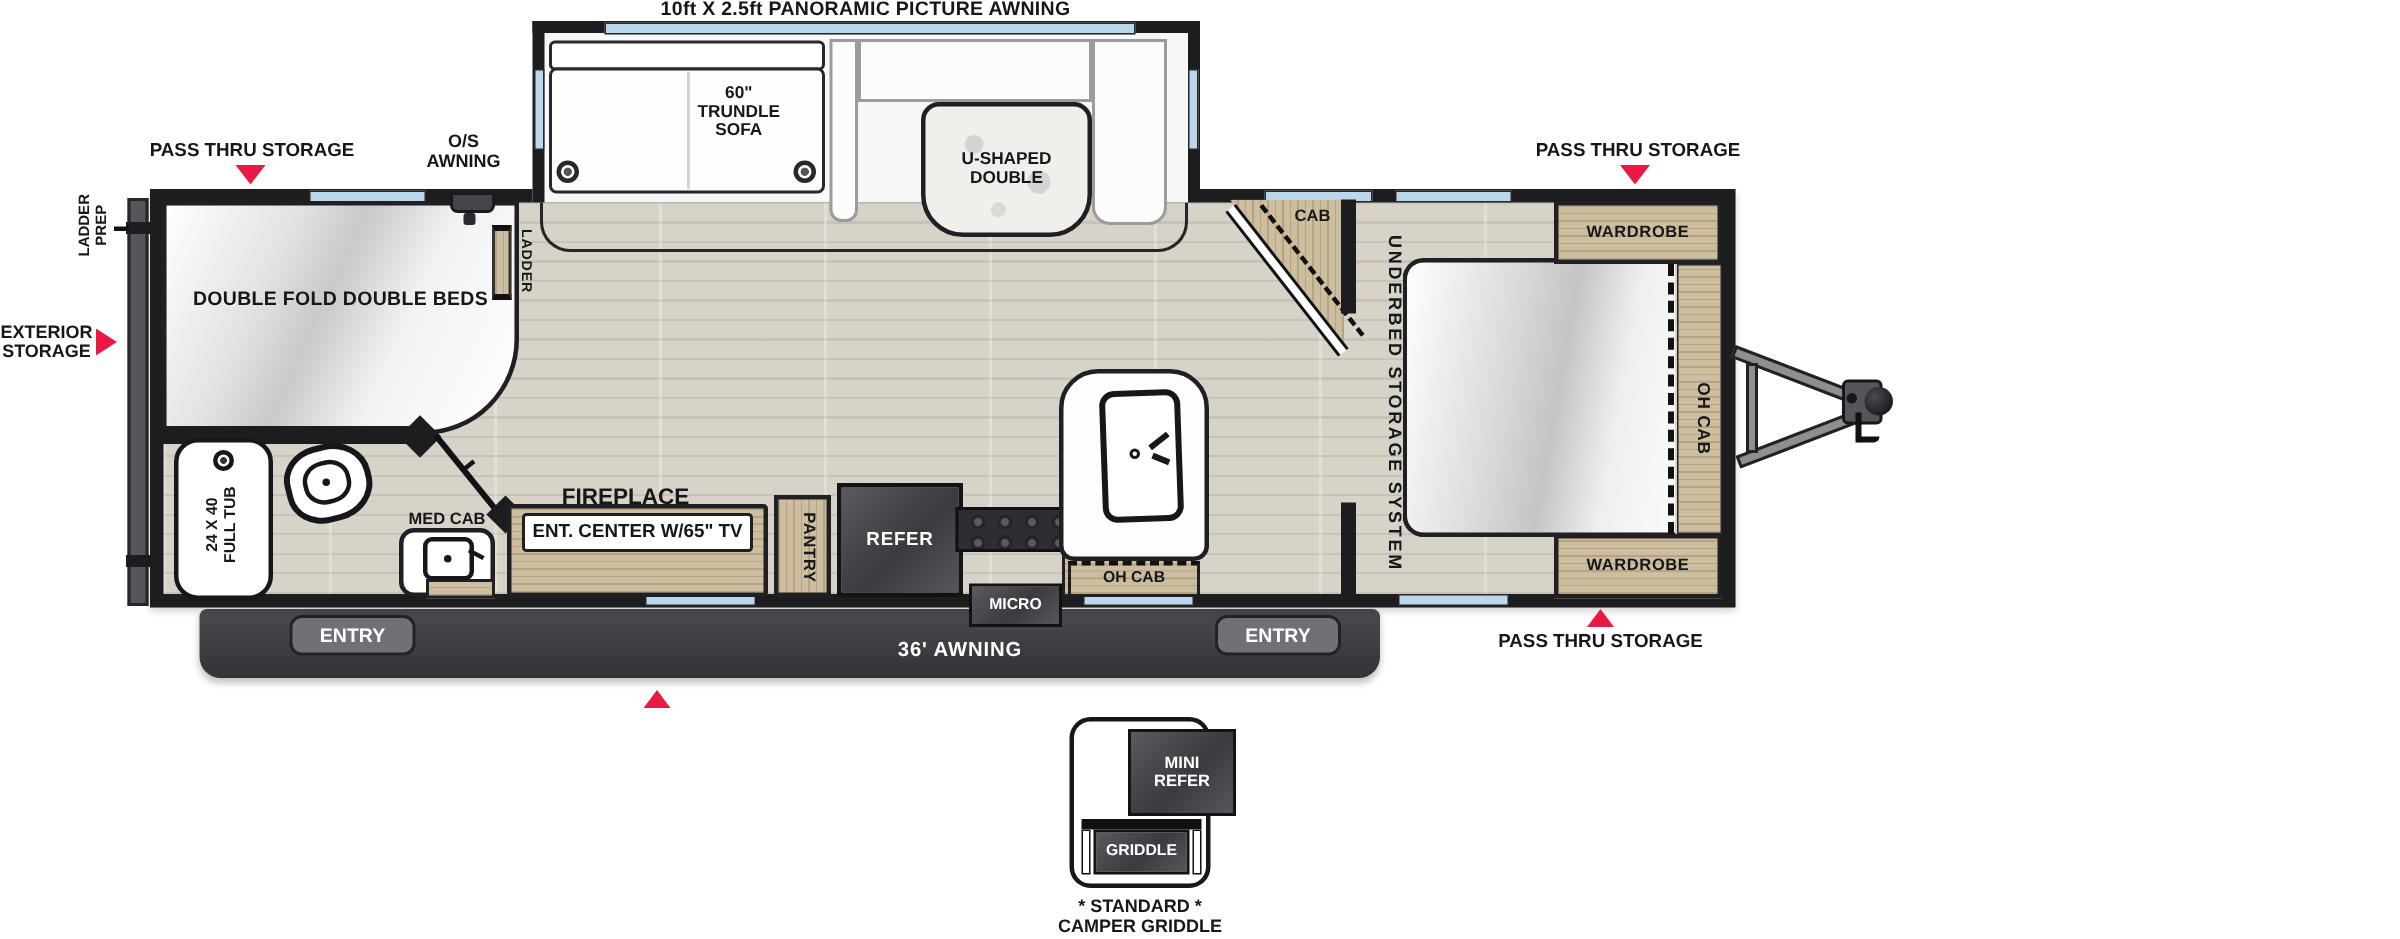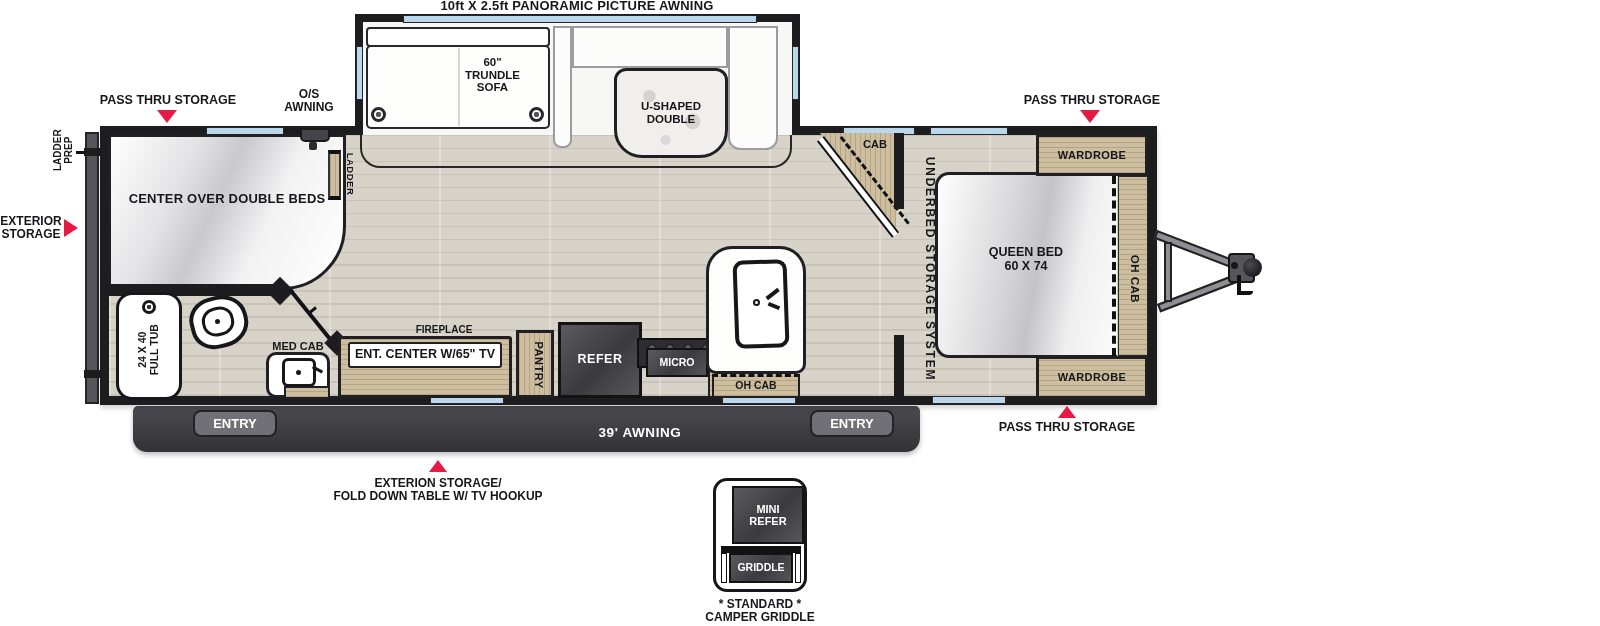--- a/index.html
+++ b/index.html
@@ -33,21 +33,21 @@
 <div class="canvas">
 
   <div class="abs" style="left:133px;top:406px;width:787px;height:46px;border-radius:5px 5px 14px 14px;
               background:linear-gradient(180deg,#4a4a50,#323237);box-shadow:0 3px 5px rgba(0,0,0,.25);"></div>
   <div class="pill abs" style="left:193px;top:410px;width:84px;height:27px;font-size:13px;">
     <span>ENTRY</span>
   </div>
   <div class="pill abs" style="left:810px;top:410px;width:84px;height:27px;font-size:13px;">
     <span>ENTRY</span>
   </div>
-  <div class="lbl" style="left:560px;top:426px;width:160px;font-size:13.5px;color:#fff;letter-spacing:.6px;">39' AWNING</div>
+  <div class="lbl" style="left:560px;top:426px;width:160px;font-size:13.5px;color:#fff;letter-spacing:.6px;">36' AWNING</div>
 
   <div class="abs" style="left:85px;top:132px;width:14px;height:272px;background:#55555a;border:2px solid #26262a;"></div>
   <div class="abs wall" style="left:84px;top:148px;width:28px;height:8px;"></div>
   <div class="abs wall" style="left:84px;top:370px;width:28px;height:8px;"></div>
 
   <div class="abs floor" style="left:100px;top:126px;width:1057px;height:279px;border:9px solid var(--wall);box-shadow:0 3px 5px rgba(0,0,0,.18);"></div>
 
   <div class="abs" style="left:360px;top:131px;width:432px;height:37px;border-left:2px solid #26262a;border-right:2px solid #26262a;border-bottom:2px solid #26262a;border-radius:0 0 20px 20px;"></div>
 
   <div class="abs" style="left:355px;top:14px;width:445px;height:121px;border:8px solid var(--wall);border-bottom:none;background:#f7f7f5;"></div>
@@ -77,21 +77,21 @@
 
   <div class="abs win" style="left:206px;top:127px;width:78px;height:8px;"></div>
   <div class="abs win" style="left:843px;top:127px;width:72px;height:8px;"></div>
   <div class="abs win" style="left:930px;top:127px;width:78px;height:8px;"></div>
   <div class="abs win" style="left:430px;top:396px;width:74px;height:8px;"></div>
   <div class="abs win" style="left:722px;top:396px;width:74px;height:8px;"></div>
   <div class="abs win" style="left:932px;top:396px;width:74px;height:8px;"></div>
 
   <div class="abs" style="left:108px;top:134px;width:238px;height:156px;border:3px solid #1f1f24;border-radius:0 0 64px 0;
               background:linear-gradient(115deg,#ffffff 0%,#e2e2e4 30%,#c9c9cc 45%,#f2f2f3 65%,#ffffff 100%);"></div>
-  <div class="lbl" style="left:118px;top:192px;width:218px;font-size:13px;letter-spacing:.2px;">CENTER OVER DOUBLE BEDS</div>
+  <div class="lbl" style="left:118px;top:192px;width:218px;font-size:13px;letter-spacing:.2px;">DOUBLE FOLD DOUBLE BEDS</div>
   <div class="abs wood" style="left:328px;top:150px;width:13px;height:50px;border:2px solid #333;border-top:4px solid #111;border-bottom:4px solid #111;"></div>
   <div class="lbl rot90" style="left:355px;top:150px;width:48px;height:13px;font-size:9.5px;letter-spacing:.5px;">LADDER</div>
 
   <div class="abs" style="left:300px;top:128px;width:30px;height:14px;background:#44444a;border:2px solid #1a1a1e;border-radius:0 0 5px 5px;"></div>
   <div class="abs" style="left:309px;top:142px;width:8px;height:8px;background:#2a2a2f;border-radius:2px;"></div>
 
   <div class="abs wall" style="left:104px;top:284px;width:170px;height:12px;"></div>
   <div class="abs wall" style="left:270px;top:281px;width:20px;height:20px;transform:rotate(45deg);"></div>
   <div class="abs" style="left:292px;top:289px;width:67px;height:3.5px;background:#121216;transform-origin:0 0;transform:rotate(51deg);">
     <div class="abs" style="left:28px;top:-7px;width:3px;height:8px;background:#121216;"></div>
@@ -111,37 +111,37 @@
               border-radius:45%;transform:rotate(-14deg);"></div>
   <div class="abs circ" style="left:215px;top:319px;width:5px;height:5px;background:#17171b;"></div>
 
   <div class="lbl" style="left:256px;top:340px;width:84px;font-size:11px;">MED CAB</div>
   <div class="abs" style="left:266px;top:352px;width:64px;height:46px;background:#fff;border:3px solid #1f1f24;border-radius:10px;"></div>
   <div class="abs woodh" style="left:284px;top:386px;width:46px;height:13px;border:2px solid #1f1f24;"></div>
   <div class="abs" style="left:282px;top:358px;width:34px;height:29px;background:#fff;border:3px solid #17171b;border-radius:6px;"></div>
   <div class="abs circ" style="left:296px;top:370px;width:5px;height:5px;background:#17171b;"></div>
   <div class="abs" style="left:312px;top:368px;width:11px;height:3px;background:#17171b;transform:rotate(28deg);"></div>
 
-  <div class="lbl" style="left:399px;top:324px;width:90px;font-size:10px;">FIREPLACE</div>
+  <div class="lbl" style="left:372px;top:324px;width:90px;font-size:15px;">FIREPLACE</div>
   <div class="abs woodh" style="left:338px;top:336px;width:174px;height:62px;border:3px solid #1f1f24;border-radius:3px;"></div>
   <div class="abs vflex" style="left:348px;top:342px;width:154px;height:26px;background:#fff;border:2.5px solid #1f1f24;border-radius:3px;">
     <span class="lbl" style="position:static;font-size:12.5px;">ENT. CENTER W/65" TV</span>
   </div>
 
   <div class="abs wood" style="left:516px;top:330px;width:38px;height:68px;border:3px solid #1f1f24;"></div>
   <div class="lbl rot90" style="left:545px;top:336px;width:58px;height:14px;font-size:11px;letter-spacing:.5px;">PANTRY</div>
 
   <div class="abs dark-a vflex" style="left:558px;top:322px;width:84px;height:76px;">
     <span class="lbl" style="position:static;color:#fff;font-size:12.5px;letter-spacing:.5px;">REFER</span>
   </div>
 
   <div class="abs" style="left:637px;top:338px;width:73px;height:30px;background:#2d2d32;border:2px solid #101014;
               background-image:radial-gradient(circle,#5a5a60 2.5px,#222227 3px 4.5px,transparent 5px);
               background-size:18px 14px;background-position:4px 1px;"></div>
-  <div class="abs dark-a vflex" style="left:646px;top:348px;width:62px;height:29px;border-width:2.5px;">
+  <div class="abs dark-a vflex" style="left:646px;top:389px;width:62px;height:29px;border-width:2.5px;">
     <span class="lbl" style="position:static;color:#fff;font-size:10.5px;">MICRO</span>
   </div>
   <div class="abs woodh" style="left:708px;top:342px;width:26px;height:56px;border:2px solid #1f1f24;"></div>
 
   <div class="abs" style="left:706px;top:246px;width:100px;height:128px;background:#fdfdfc;border:3px solid #1f1f24;border-radius:26px 26px 10px 10px;"></div>
   <div class="abs" style="left:734px;top:260px;width:54px;height:88px;background:#fff;border:4px solid #17171b;border-radius:10px;transform:rotate(-2deg);"></div>
   <div class="abs circ" style="left:753px;top:299px;width:7px;height:7px;border:2.5px solid #17171b;background:#fff;"></div>
   <div class="abs" style="left:765px;top:292px;width:15px;height:3.5px;background:#17171b;transform:rotate(-38deg);"></div>
   <div class="abs" style="left:768px;top:304px;width:12px;height:3.5px;background:#17171b;transform:rotate(22deg);"></div>
 
@@ -153,22 +153,20 @@
               transform-origin:0 0;transform:rotate(52deg);"></div>
   <div class="abs" style="left:842px;top:136px;width:110px;height:0;border-top:3px dashed #111;transform-origin:0 0;transform:rotate(52deg);"></div>
   <div class="lbl" style="left:855px;top:138px;width:40px;font-size:11px;">CAB</div>
 
   <div class="abs wall" style="left:894px;top:133px;width:10px;height:76px;"></div>
   <div class="abs wall" style="left:894px;top:335px;width:10px;height:64px;"></div>
   <div class="lbl rot90" style="left:936px;top:148px;width:242px;height:15px;font-size:12px;letter-spacing:1.8px;">UNDERBED STORAGE SYSTEM</div>
 
   <div class="abs" style="left:935px;top:172px;width:182px;height:186px;border:3px solid #1f1f24;border-right:none;border-radius:14px 0 0 14px;
               background:linear-gradient(100deg,#ffffff,#d6d6d8 40%,#c4c4c7 55%,#efeff0 75%,#fbfbfc);"></div>
-  <div class="lbl" style="left:951px;top:246px;width:150px;font-size:12.5px;">QUEEN BED
-60 X 74</div>
 
   <div class="abs woodh" style="left:1118px;top:176px;width:30px;height:180px;border:1px solid #26262b;"></div>
   <div class="abs" style="left:1112px;top:176px;width:0;height:180px;border-left:4px dashed #111;"></div>
   <div class="lbl rot90" style="left:1141px;top:236px;width:86px;height:14px;font-size:11.5px;letter-spacing:.5px;">OH CAB</div>
 
   <div class="abs woodh vflex" style="left:1036px;top:134px;width:112px;height:42px;border:3px solid #1f1f24;">
     <span class="lbl" style="position:static;font-size:11px;letter-spacing:.4px;">WARDROBE</span>
   </div>
   <div class="abs woodh vflex" style="left:1036px;top:356px;width:112px;height:43px;border:3px solid #1f1f24;">
     <span class="lbl" style="position:static;font-size:11px;letter-spacing:.4px;">WARDROBE</span>
@@ -197,28 +195,26 @@
   <div class="abs vflex" style="left:46px;top:122px;width:34px;height:56px;">
     <span class="rotm90" style="font-size:10px;">LADDER PREP</span>
   </div>
   <div class="abs" style="left:76px;top:151px;width:10px;height:2.5px;background:#111;"></div>
 
   <div class="lbl" style="left:0px;top:215px;width:62px;font-size:12px;">EXTERIOR
 STORAGE</div>
   <div class="abs tri-right" style="left:64px;top:219px;"></div>
 
   <div class="abs tri-up" style="left:429px;top:460px;"></div>
-  <div class="lbl" style="left:328px;top:477px;width:220px;font-size:12px;">EXTERION STORAGE/
-FOLD DOWN TABLE W/ TV HOOKUP</div>
 
   <div class="abs tri-up" style="left:1058px;top:406px;"></div>
   <div class="lbl" style="left:997px;top:421px;width:140px;font-size:12.5px;">PASS THRU STORAGE</div>
 
   <div class="abs" style="left:713px;top:478px;width:94px;height:114px;background:#fff;border:3.5px solid #17171b;border-radius:14px;"></div>
-  <div class="abs dark-a vflex" style="left:732px;top:486px;width:72px;height:58px;border-width:2px;">
+  <div class="abs dark-a vflex" style="left:752px;top:486px;width:72px;height:58px;border-width:2px;">
     <span class="lbl" style="position:static;color:#fff;font-size:11px;">MINI
 REFER</span>
   </div>
   <div class="abs" style="left:721px;top:546px;width:80px;height:7px;background:#111;"></div>
   <div class="abs" style="left:721px;top:553px;width:6px;height:30px;background:#fff;border:1.5px solid #111;"></div>
   <div class="abs" style="left:795px;top:553px;width:6px;height:30px;background:#fff;border:1.5px solid #111;"></div>
   <div class="abs dark-a vflex" style="left:729px;top:553px;width:64px;height:30px;border-width:2px;">
     <span class="lbl" style="position:static;color:#fff;font-size:10.5px;">GRIDDLE</span>
   </div>
   <div class="lbl" style="left:698px;top:598px;width:124px;font-size:12px;">* STANDARD *

